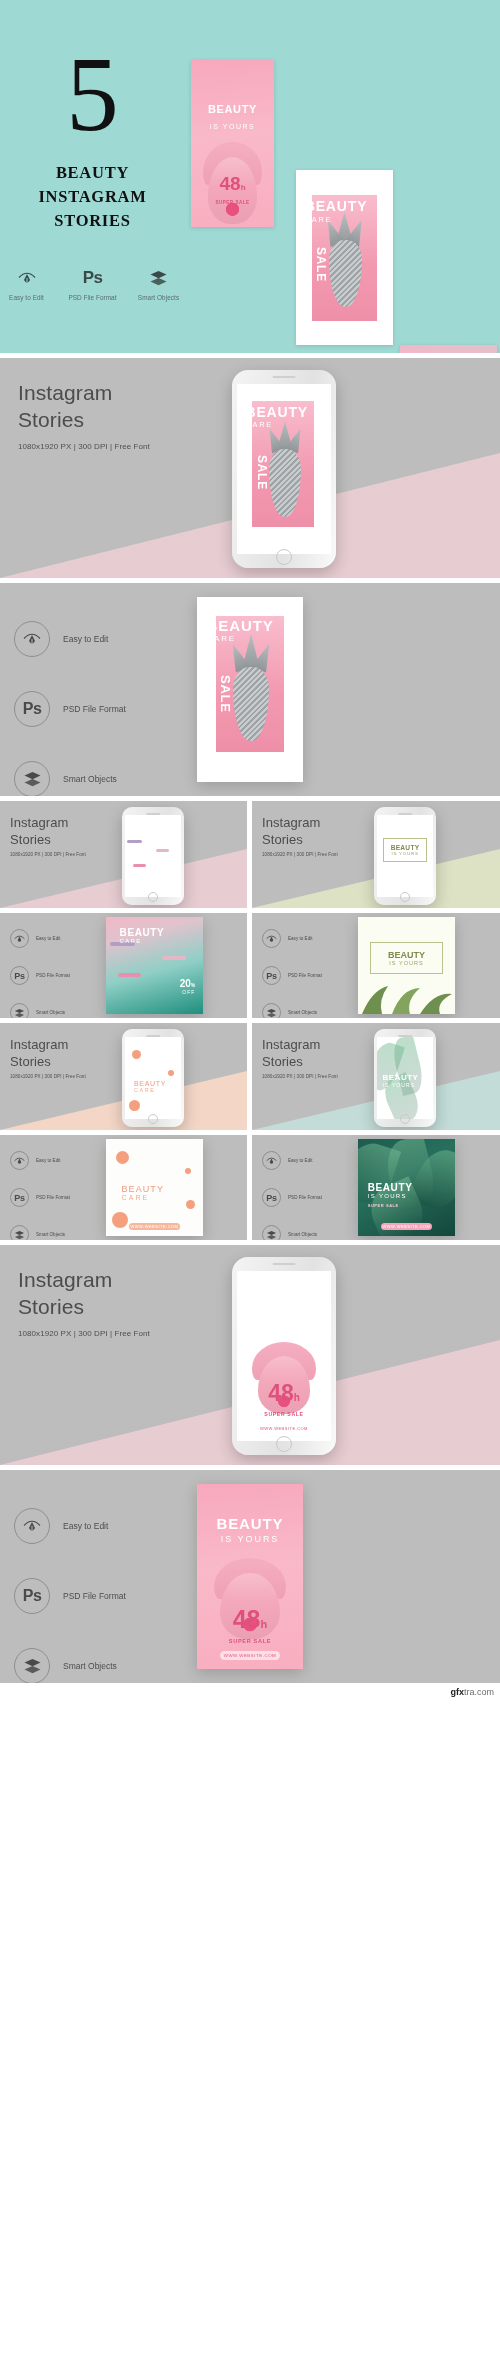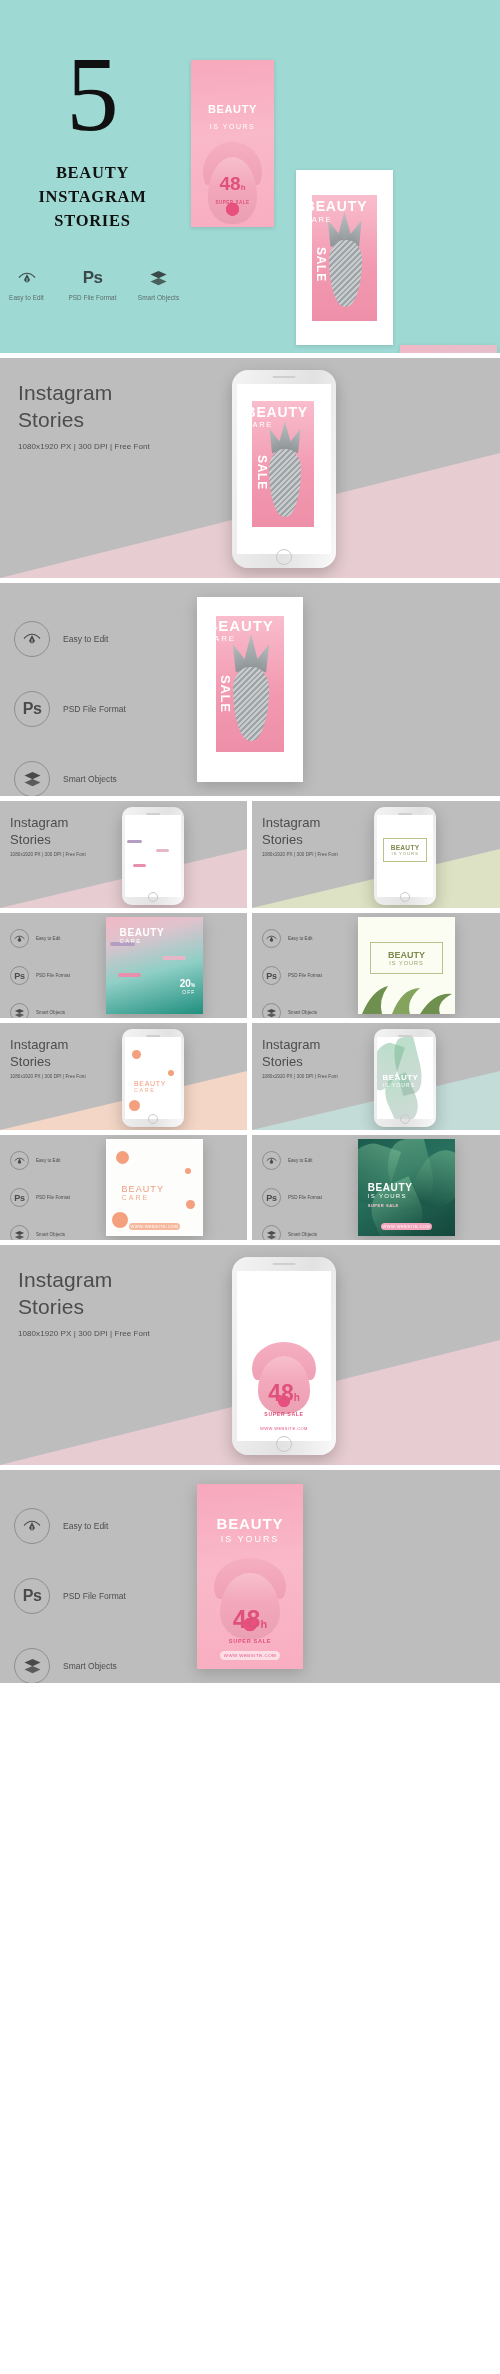--- a/index.html
+++ b/index.html
@@ -545,14 +545,19 @@
       <div class="gtxt st-beauty" style="top:17%;font-size:15px;">BEAUTY</div>
       <div class="gtxt st-sub" style="top:27%;font-size:9px;">IS YOURS</div>
       <div class="gtxt" style="bottom:19%;color:#e0507c;font-size:25px;font-weight:bold;">
         <span>48</span><span style="font-size:11px;">h</span>
       </div>
       <div class="gtxt" style="bottom:13.5%;color:#e0507c;font-size:5.6px;font-weight:bold;letter-spacing:.12em;">SUPER SALE</div>
       <div class="wbadge wm" style="left:22%;bottom:5%;width:56%;height:9px;background:rgba(255,255,255,.6);color:#e0507c;font-size:4.4px;">WWW.WEBSITE.COM</div>
     </div>
   </div>
 
+  <div class="footer">
+    <div class="gfx">
+      <b>gfx</b><span>tra.com</span>
+    </div>
+  </div>
 
 </div>
 
 </body></html>

